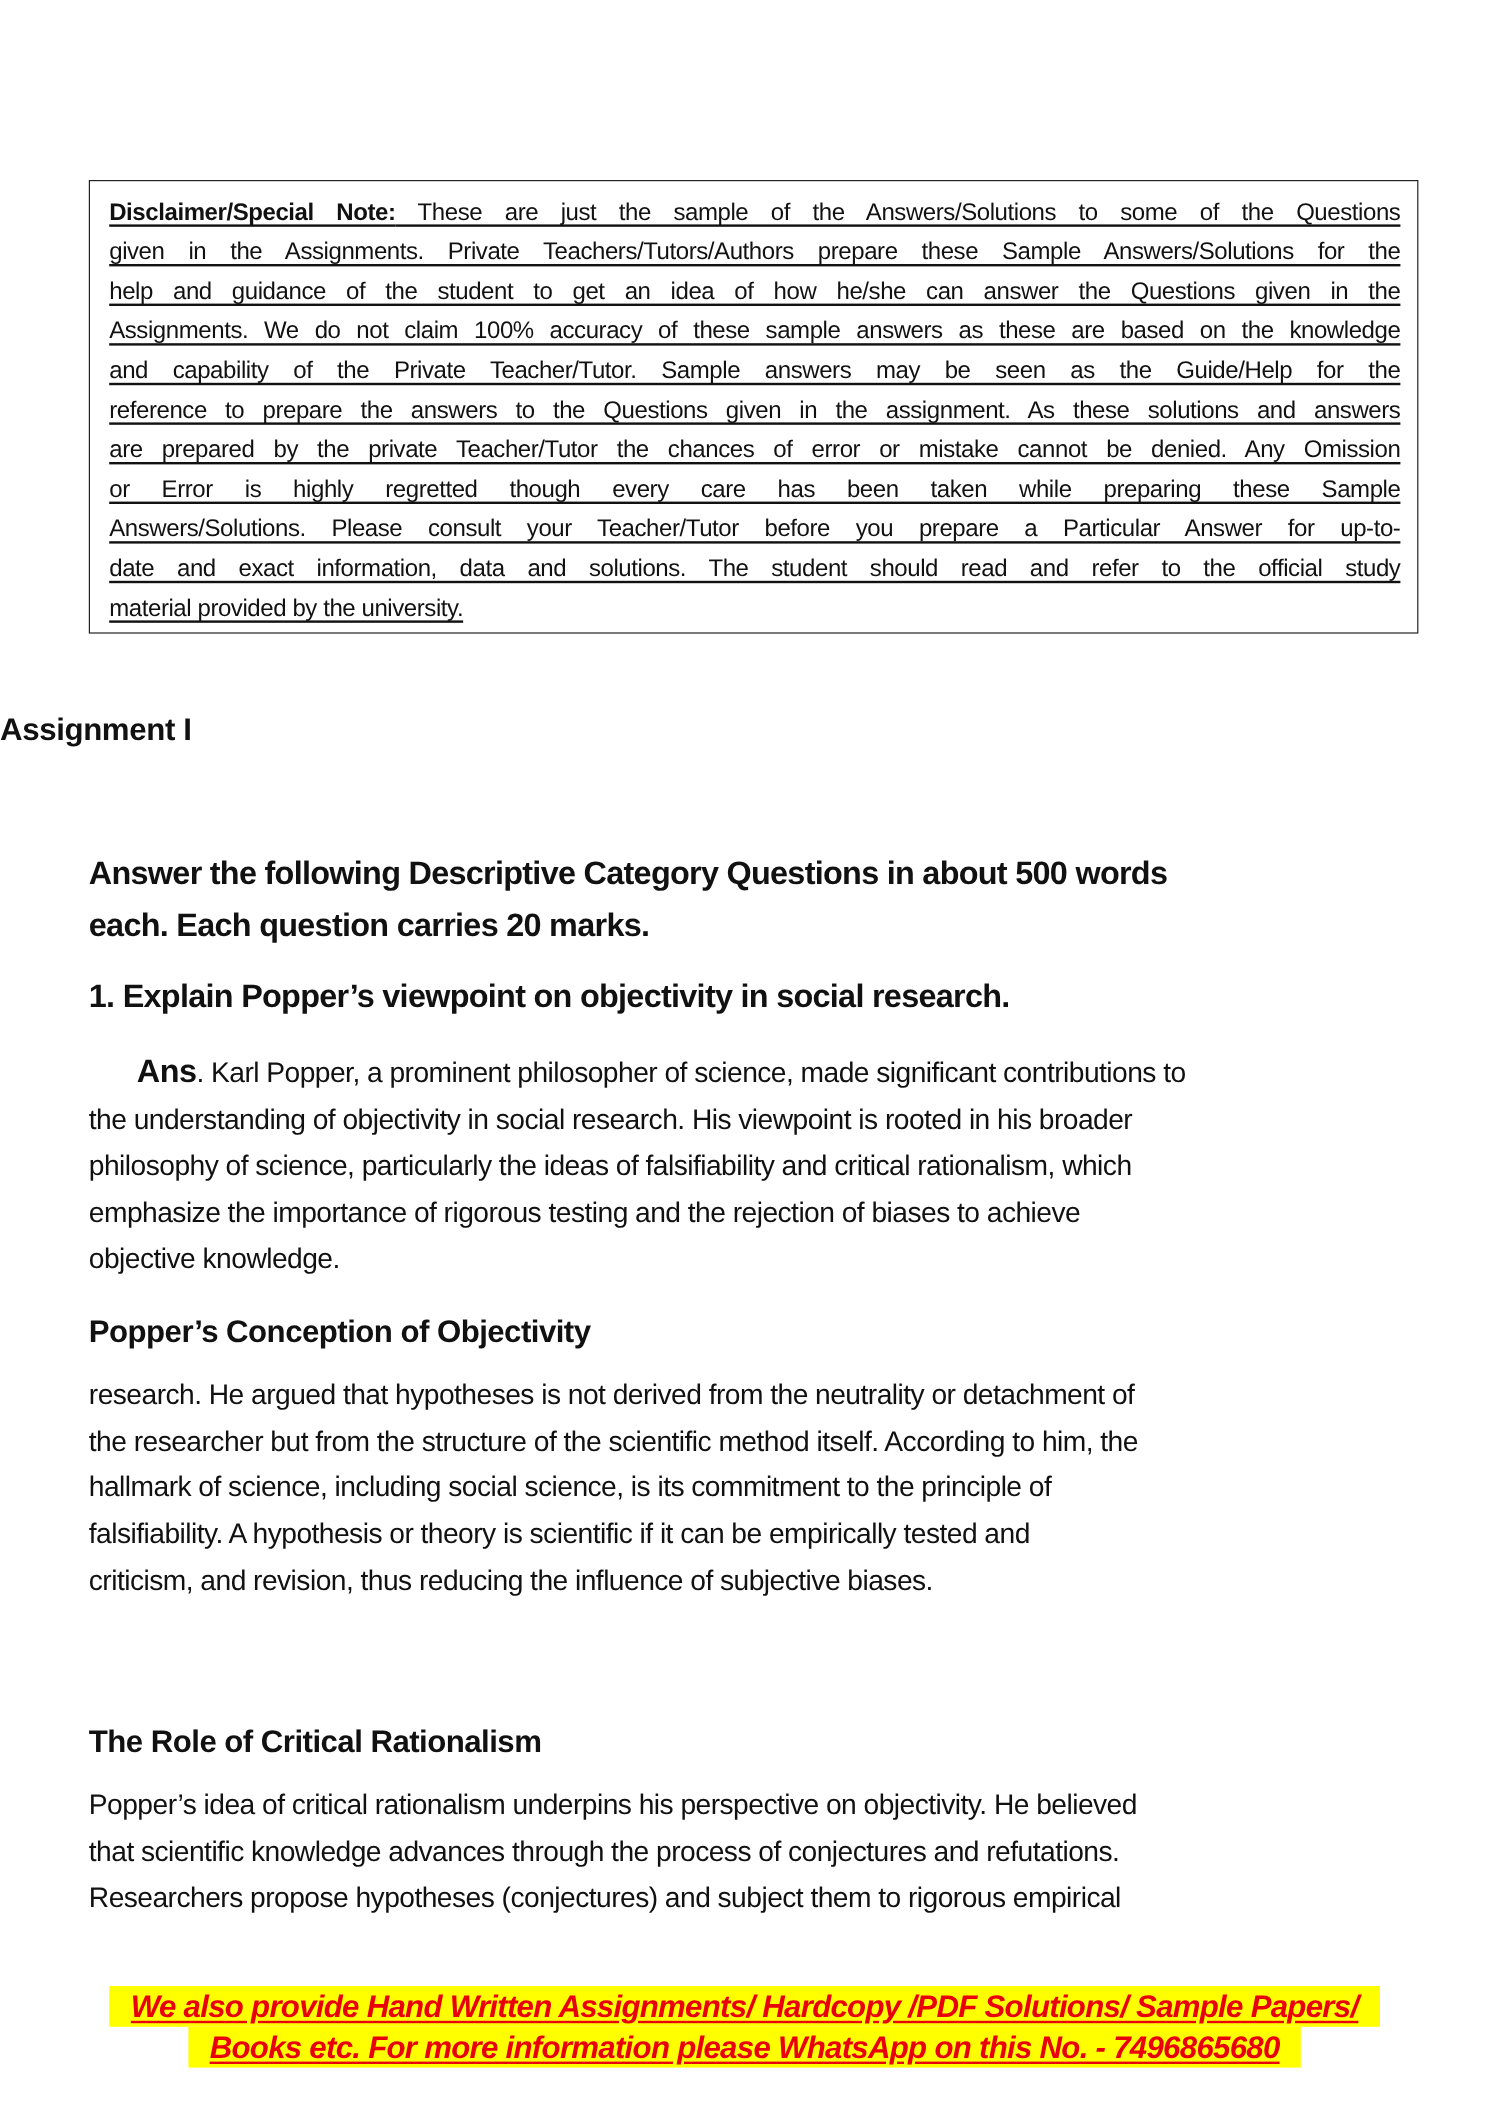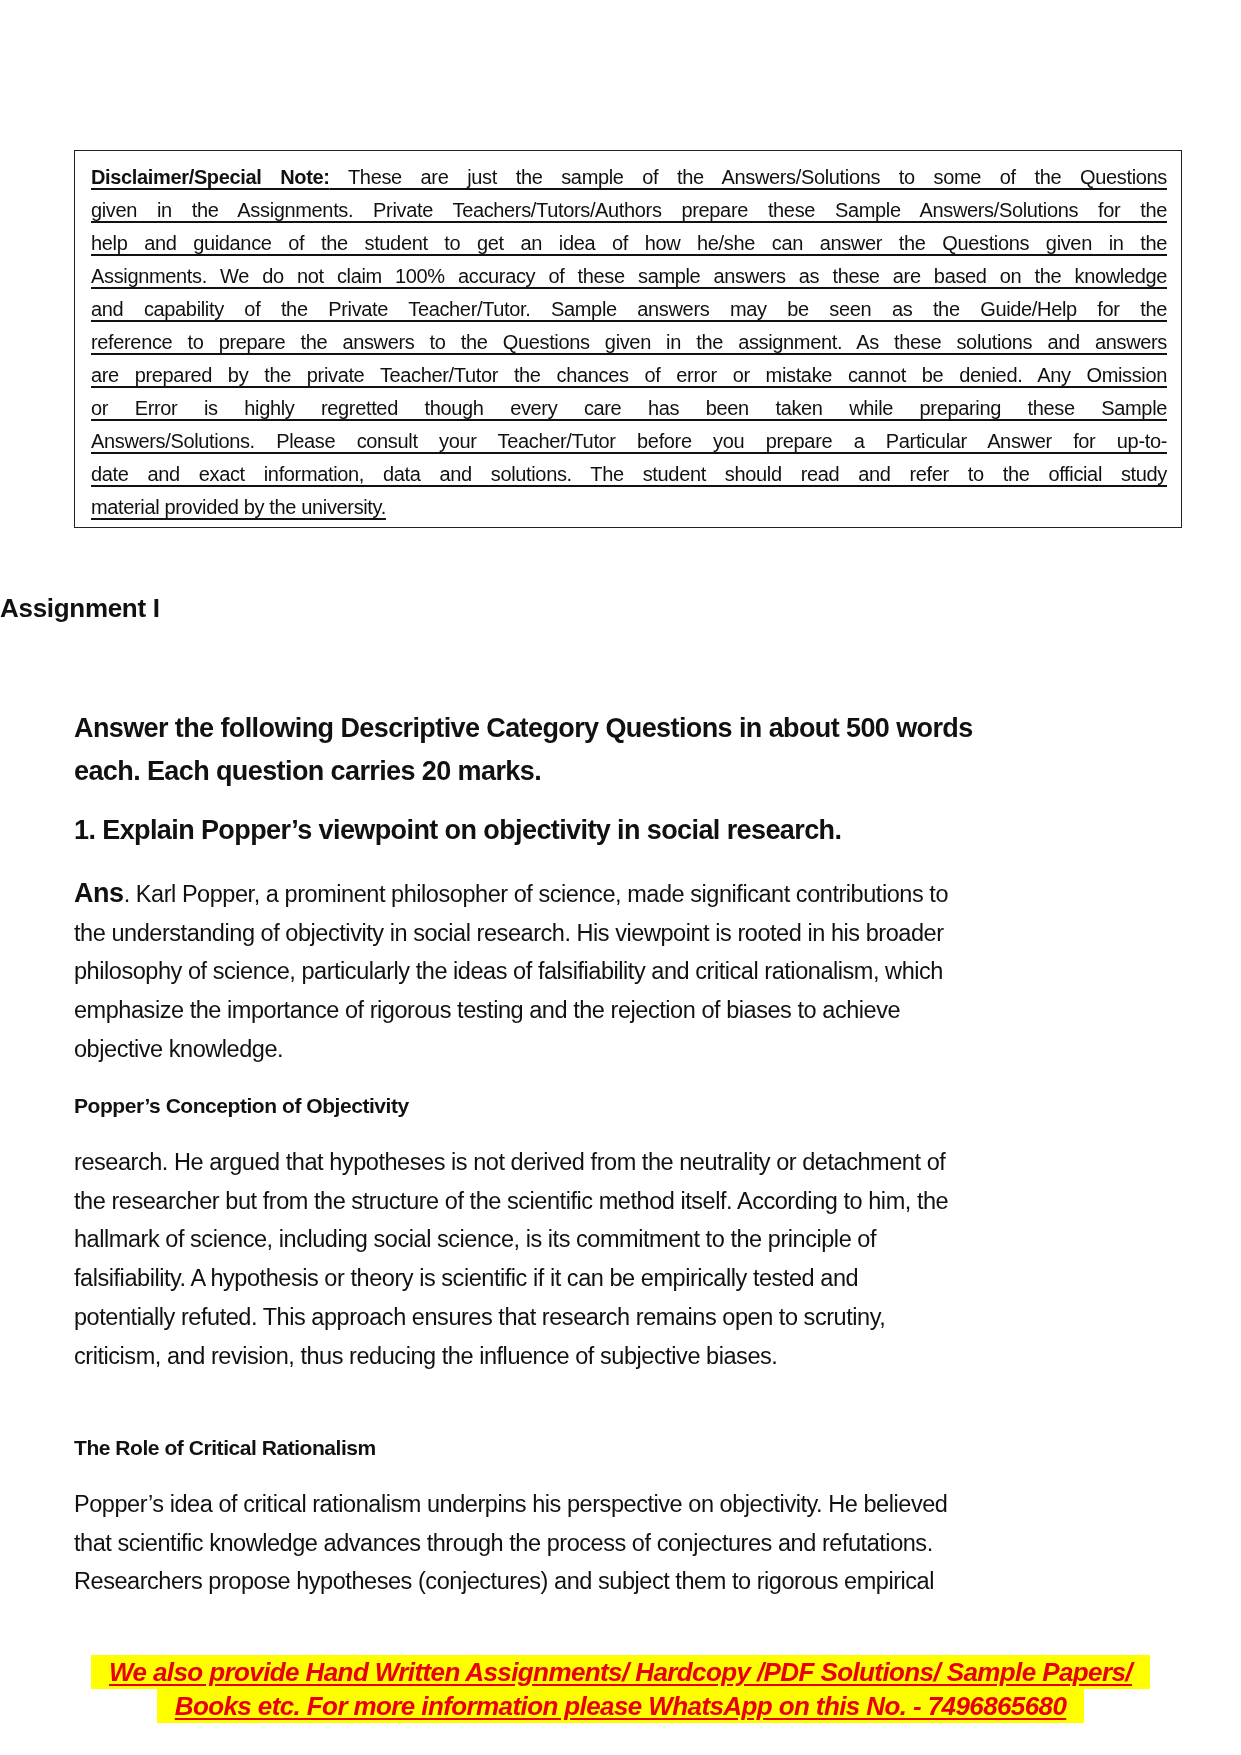--- a/index.html
+++ b/index.html
@@ -22,23 +22,23 @@
 
   .instructions { position: absolute; left: 74px; top: 707px; width: 1100px;
                   font-size: 27px; font-weight: bold; line-height: 43px; letter-spacing: -0.6px; }
 
   .question { position: absolute; left: 74px; top: 815px; width: 1100px;
               font-size: 27px; font-weight: bold; letter-spacing: -0.6px; }
 
   .body-para { position: absolute; left: 74px; width: 1110px; font-size: 23.5px;
                line-height: 38.7px; letter-spacing: -0.45px; }
   .body-para .bl { display: block; white-space: nowrap; }
-  .ans-lead { font-weight: bold; font-size: 27px; }
+  .ans-lead { font-weight: bold; font-size: 27px; margin-left: 40px; }
 
-  .subhead { position: absolute; left: 74px; font-size: 21px; font-weight: bold; letter-spacing: -0.45px; }
+  .subhead { position: absolute; left: 74px; font-size: 26px; font-weight: bold; letter-spacing: -0.45px; }
 
   .footer-promo { position: absolute; left: 0; width: 1241px; top: 1655px; text-align: center;
                   font-size: 26px; font-style: italic; font-weight: bold; color: #e8000b;
                   letter-spacing: -0.6px; line-height: 34px; }
   .footer-promo .fl { display: inline-block; background: #ffff00; text-decoration: underline;
                       text-decoration-color: #e8000b; text-underline-offset: 3px; padding: 0 18px; }
 </style>
 </head>
 <body>
 
@@ -77,21 +77,20 @@
     <span class="bl">objective knowledge.</span>
   </div>
 
   <div class="subhead" style="top:1094px;">Popper’s Conception of Objectivity</div>
 
   <div class="body-para" style="top:1143px;">
     <span class="bl">research. He argued that hypotheses is not derived from the neutrality or detachment of</span>
     <span class="bl">the researcher but from the structure of the scientific method itself. According to him, the</span>
     <span class="bl">hallmark of science, including social science, is its commitment to the principle of</span>
     <span class="bl">falsifiability. A hypothesis or theory is scientific if it can be empirically tested and</span>
-    <span class="bl">potentially refuted. This approach ensures that research remains open to scrutiny,</span>
     <span class="bl">criticism, and revision, thus reducing the influence of subjective biases.</span>
   </div>
 
   <div class="subhead" style="top:1436px;">The Role of Critical Rationalism</div>
 
   <div class="body-para" style="top:1485px;">
     <span class="bl">Popper’s idea of critical rationalism underpins his perspective on objectivity. He believed</span>
     <span class="bl">that scientific knowledge advances through the process of conjectures and refutations.</span>
     <span class="bl">Researchers propose hypotheses (conjectures) and subject them to rigorous empirical</span>
   </div>

